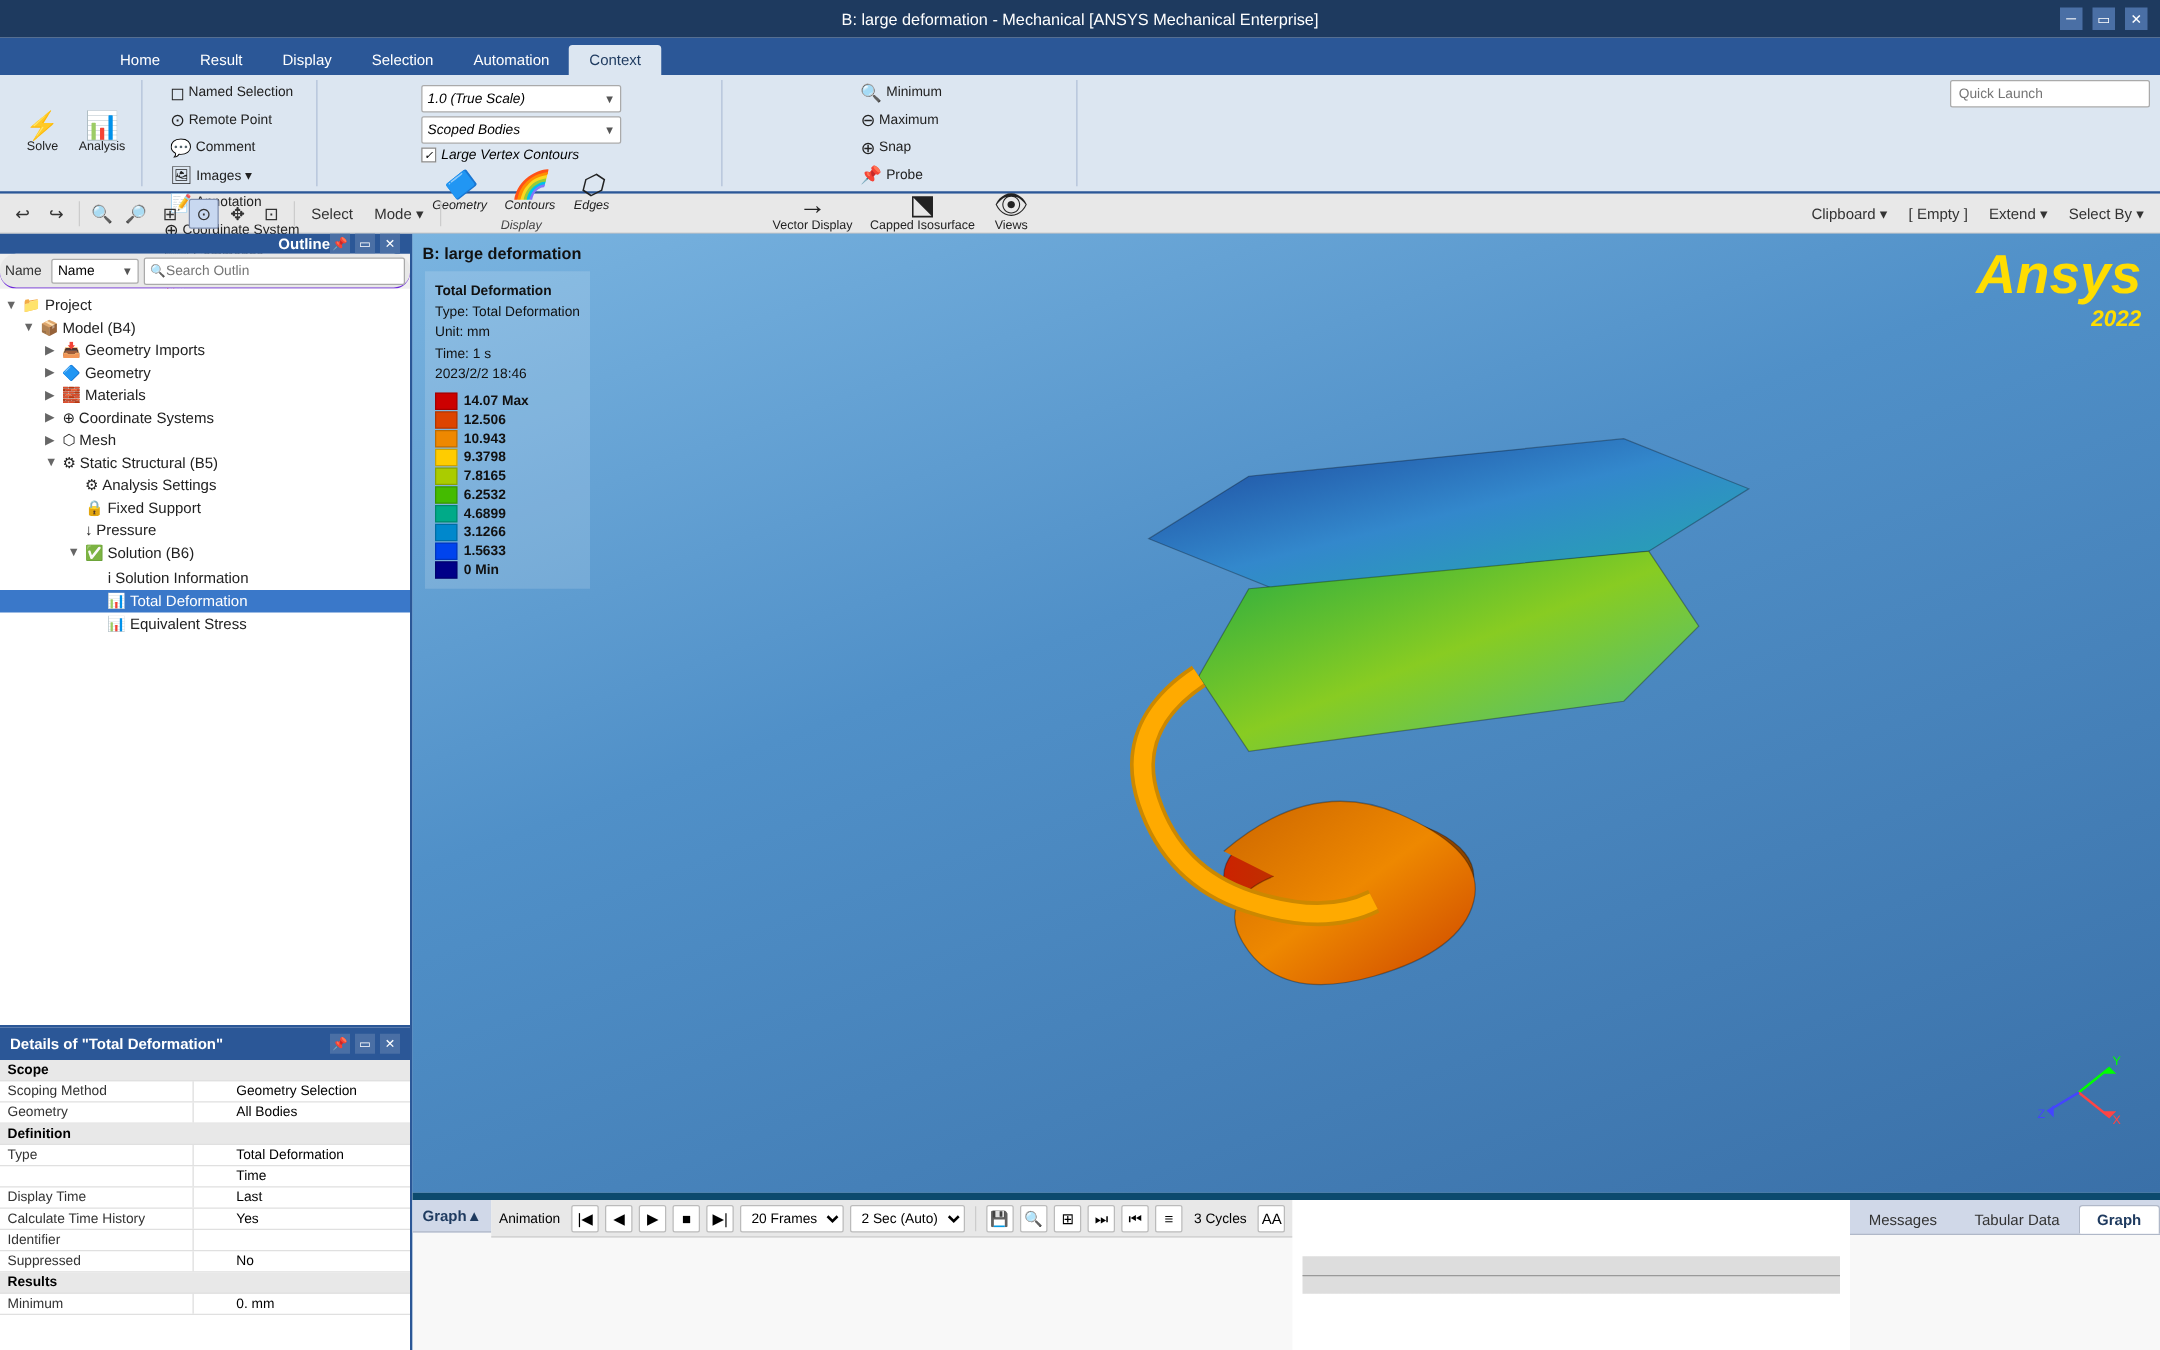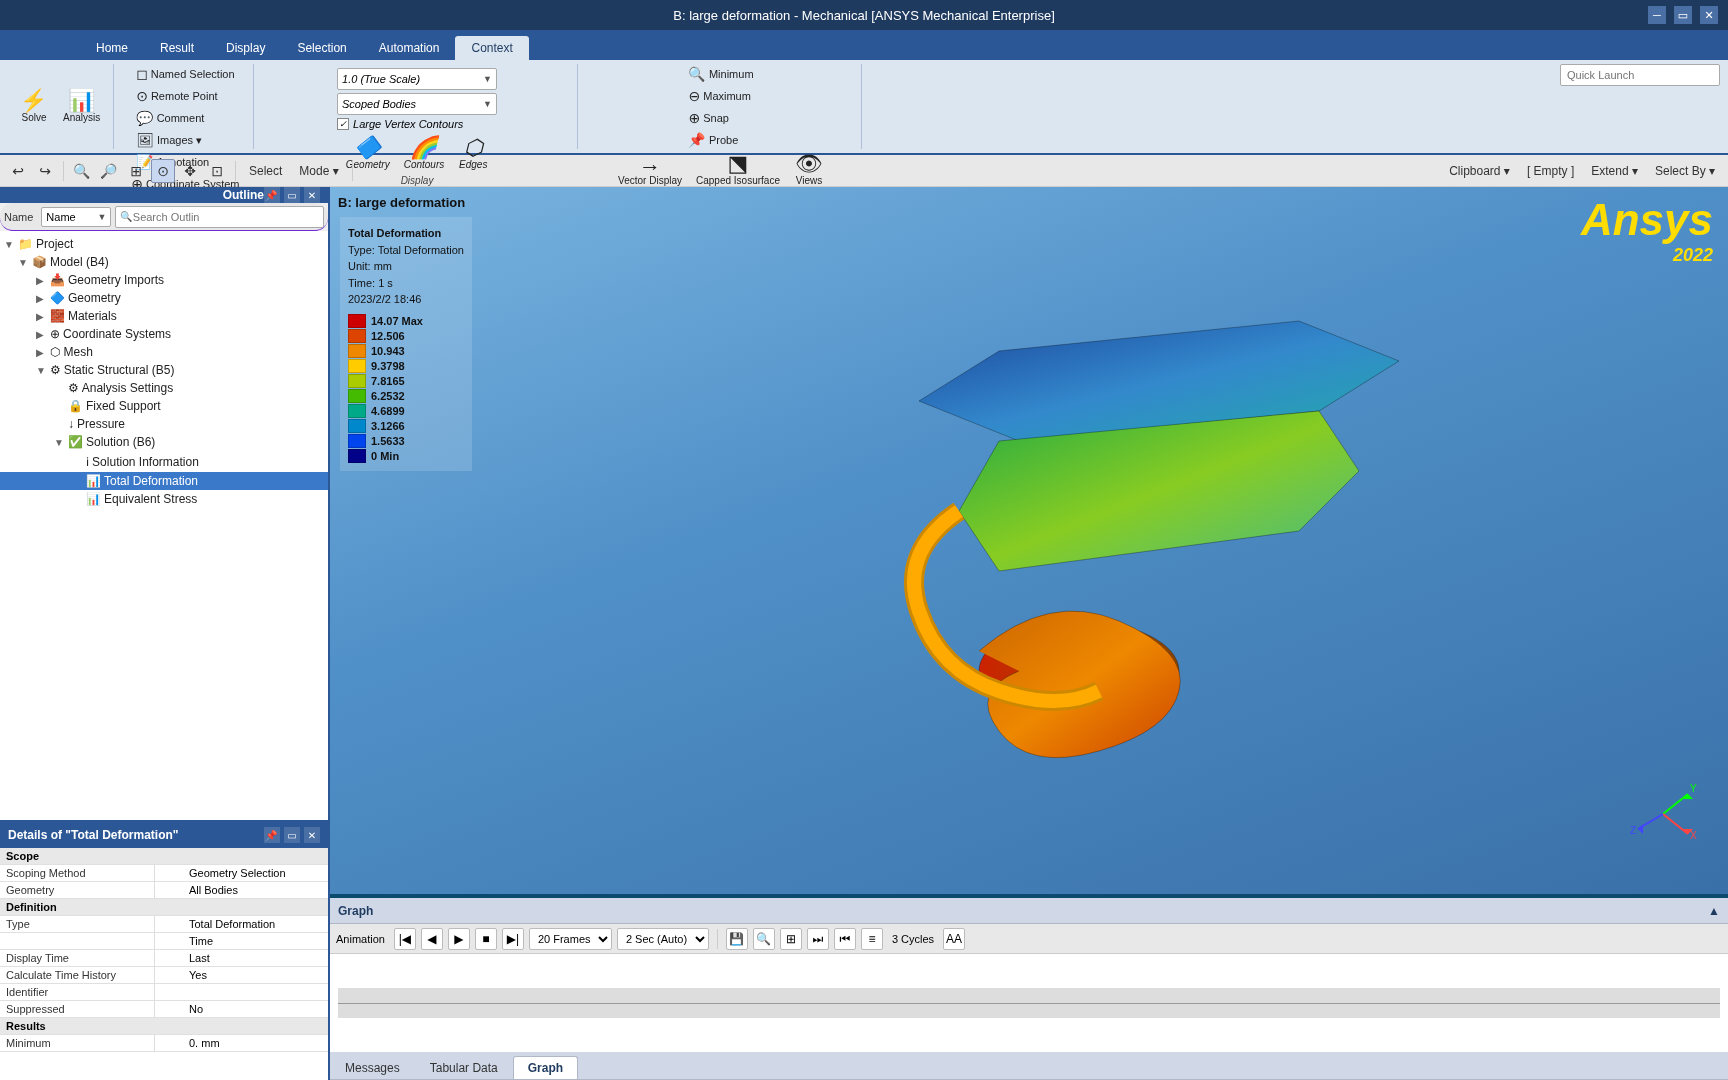--- a/index.html
+++ b/index.html
@@ -357,25 +357,25 @@
     
     .deformation-svg {
       position: absolute;
       top: 50%;
       left: 55%;
       transform: translate(-50%, -50%);
     }
 
     
     .graph-area {
-      height: 186px;
+      height: 126px;
       background: #f8f8f8;
-      border-top: 4px solid #0c4a6e;
-      display: flex;
-      flex-direction: column;
+      border-top: 6px solid #0c4a6e;
+      display: flex;
+      flex-direction: row;
     }
     .graph-header {
       height: 26px;
       background: #d0d8e8;
       display: flex;
       align-items: center;
       padding: 0 8px;
       font-size: 12px;
       font-weight: bold;
       color: #1e3a5f;

